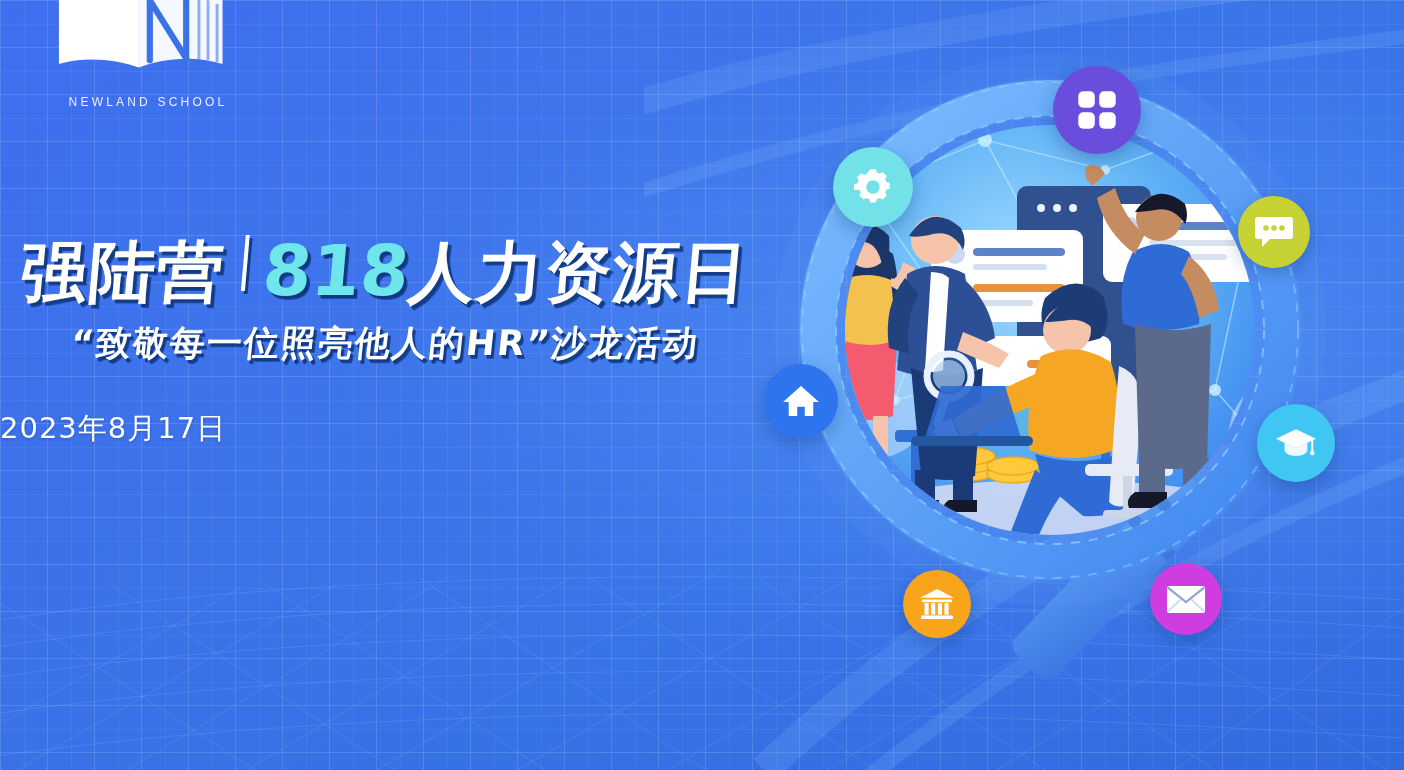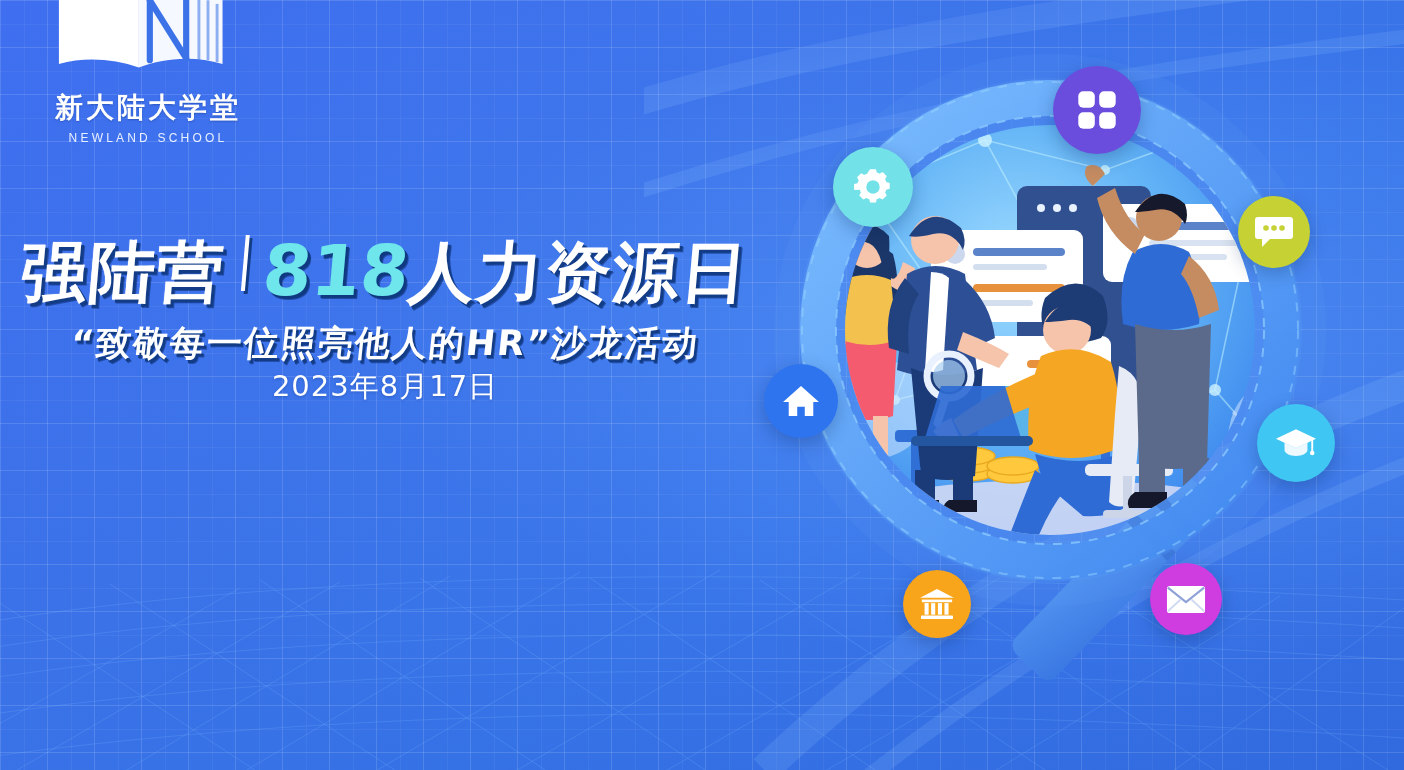--- a/index.html
+++ b/index.html
@@ -96,21 +96,21 @@
   .subtitle {
     margin-top:14px; text-align:center; white-space:nowrap;
     font-family:"DejaVu Sans","Liberation Sans",sans-serif;
     font-weight:bold; font-size:35px; letter-spacing:2px;
     color:#ffffff; transform:skewX(-6deg);
     text-shadow:
       2.5px 2.5px 0 #123c86,
       3.5px 3.5px 0 rgba(10,40,110,.5);
   }
 
-  .meta { text-align:center; }
+  .meta { margin-top:42px; text-align:left; }
   .meta .date {
     font-family:"DejaVu Sans","Liberation Sans",sans-serif;
     font-size:29px; color:#ffffff; letter-spacing:1px;
     text-shadow:0 1px 3px rgba(10,40,110,.3);
   }
   .meta .place {
     margin-top:26px;
     font-family:"DejaVu Sans","Liberation Sans",sans-serif;
     font-size:29px; color:#ffffff; letter-spacing:2px;
     text-shadow:0 1px 3px rgba(10,40,110,.3);
@@ -193,21 +193,20 @@
           <path d="M56 15 L76 47"></path>
           <path d="M76 47 L76 14"></path>
         </g>
         <g stroke="#3b72e8" stroke-width="1.6" fill="none" opacity=".55">
           <path d="M83 14 L83 48"></path>
           <path d="M88 15 L88 48"></path>
           <path d="M93 17 L93 49"></path>
         </g>
       </svg>
     </div>
-    <div class="logo-cn">新大陆大学堂</div>
     <div class="logo-en">NEWLAND SCHOOL</div>
   </div>
 
   <div class="copy">
 
     <div class="title-row">
       <span class="t-word">强陆营</span>
       <span class="t-bar"></span>
       <span class="t-num">818</span>
       <span class="t-tail">人力资源日</span>

